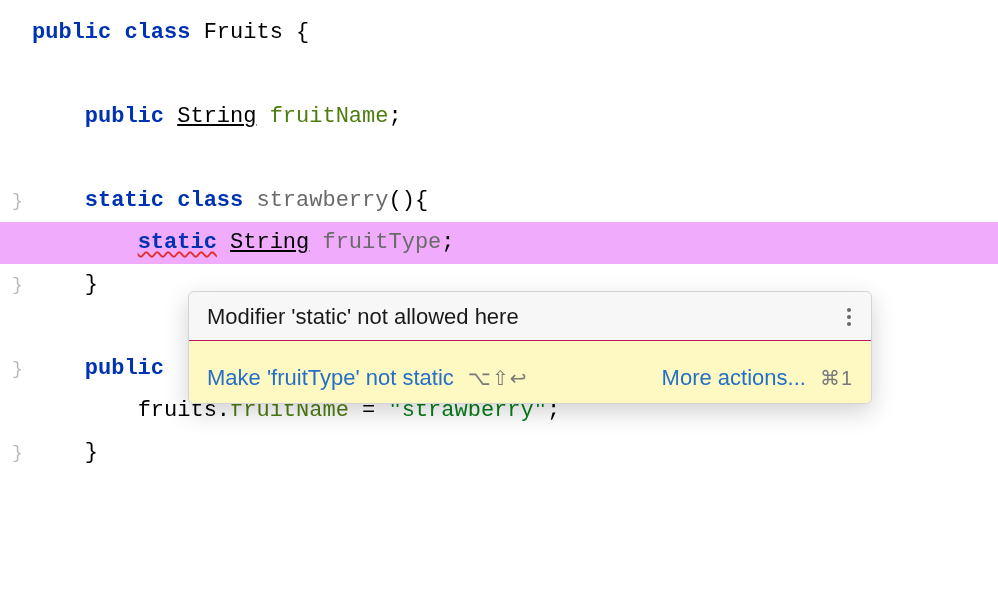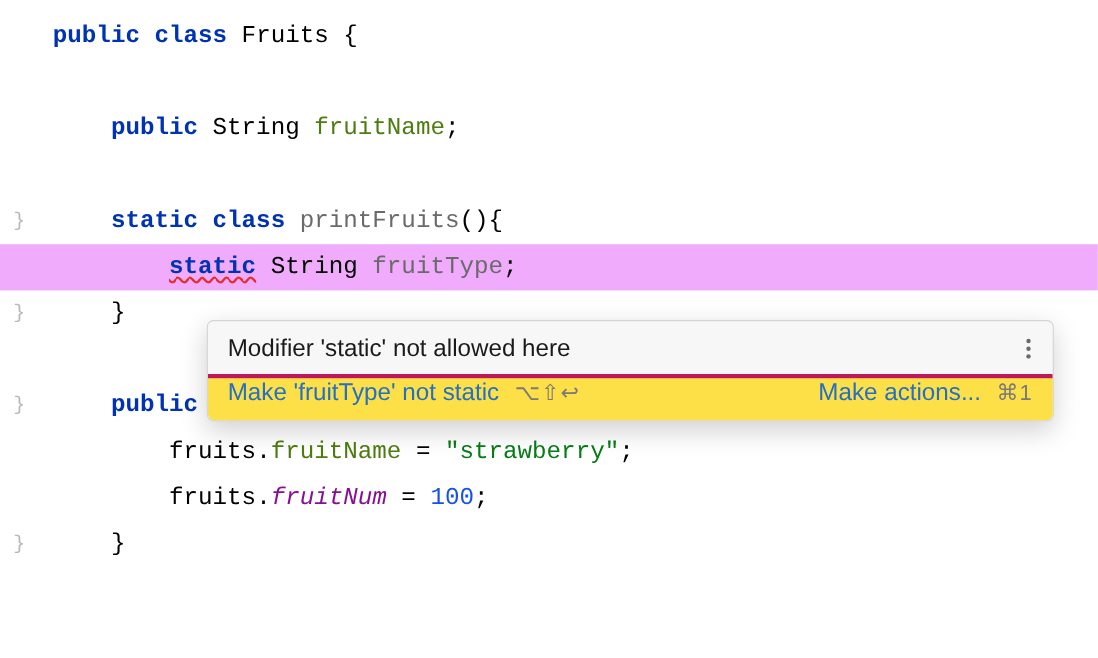--- a/index.html
+++ b/index.html
@@ -13,41 +13,41 @@
       position: relative;
       overflow: hidden;
     }
     .code-area {
       padding: 12px 0 0 0;
       line-height: 1.9;
       position: relative;
     }
     .line {
       white-space: pre;
-      padding-left: 48px;
+      padding-left: 32px;
       position: relative;
       min-height: 42px;
     }
     .line.highlighted {
       background: #f0abfc;
     }
     .gutter {
       position: absolute;
       left: 12px;
       top: 0;
       width: 16px;
       height: 100%;
       color: #b8b8b8;
       font-size: 18px;
       display: flex;
       align-items: center;
       user-select: none;
     }
     .kw { color: #0033b3; font-weight: 600; }
-    .type { color: #000000; }
+    .type { color: #000000; text-decoration: underline; }
     .cls { color: #000000; }
     .method { color: #6a6a6a; }
     .field { color: #4d7c0f; }
     .field-italic { color: #871094; font-style: italic; }
     .param { color: #000000; }
     .str { color: #067d17; }
     .num { color: #1750eb; }
     .err {
       text-decoration-line: underline;
       text-decoration-style: wavy;
@@ -55,42 +55,42 @@
       text-decoration-thickness: 2px;
       text-underline-offset: 3px;
     }
     .paren { color: #000000; }
     .semi { color: #000000; }
 
     .tooltip {
       position: absolute;
       left: 188px;
       top: 291px;
-      width: 770px;
+      width: 684px;
       background: #f7f7f7;
       border: 1px solid #d4d4d4;
       border-radius: 6px;
       box-shadow: 0 8px 24px rgba(0,0,0,0.18);
       font-family: -apple-system, BlinkMacSystemFont, "Segoe UI", sans-serif;
       z-index: 10;
     }
     .tooltip-header {
       display: flex;
       align-items: center;
       justify-content: space-between;
       padding: 12px 16px 10px 18px;
       font-size: 22px;
       color: #1a1a1a;
     }
     .tooltip-actions {
       display: flex;
       align-items: center;
-      padding: 0 18px 12px 18px;
-      background: #fde047;
-      border-top: 4px solid #be185d;
+      padding: 24px 18px 12px 18px;
+      background: #fef9c3;
+      border-top: 1px solid #be185d;
       border-radius: 0 0 6px 6px;
       gap: 14px;
     }
     .action-link {
       color: #2470c7;
       font-size: 22px;
       cursor: pointer;
     }
     .shortcut {
       color: #7a7a7a;
@@ -119,48 +119,47 @@
 
   <div class="line"><span class="kw">public</span> <span class="kw">class</span> <span class="cls">Fruits</span> <span class="paren">{</span></div>
 
   <div class="line"></div>
 
   <div class="line">    <span class="kw">public</span> <span class="type">String</span> <span class="field">fruitName</span><span class="semi">;</span></div>
 
 
   <div class="line"></div>
 
-  <div class="line"><span class="gutter">}</span>    <span class="kw">static</span> <span class="kw">class</span> <span class="method">printFruits</span><span class="paren">()</span><span class="paren">{</span></div>
+  <div class="line"><span class="gutter">}</span>    <span class="kw">static</span> <span class="kw">class</span> <span class="method">strawberry</span><span class="paren">()</span><span class="paren">{</span></div>
 
   <div class="line highlighted">        <span class="kw err">static</span> <span class="type">String</span> <span class="method">fruitType</span><span class="semi">;</span></div>
 
   <div class="line"><span class="gutter">}</span>    <span class="paren">}</span></div>
 
   <div class="line"></div>
 
   <div class="line"><span class="gutter">}</span>    <span class="kw">public</span> </div>
 
 
   <div class="line">        <span class="param">fruits</span><span>.</span><span class="field">fruitName</span> <span>=</span> <span class="str">"strawberry"</span><span class="semi">;</span></div>
 
-  <div class="line">        <span class="param">fruits</span><span>.</span><span class="field-italic">fruitNum</span> <span>=</span> <span class="num">100</span><span class="semi">;</span></div>
 
   <div class="line"><span class="gutter">}</span>    <span class="paren">}</span></div>
 
 </div>
 
 <div class="tooltip">
   <div class="tooltip-header">
     <span>Modifier 'static' not allowed here</span>
     <div class="more-icon">
       <span></span>
         <span></span>
         <span></span>
     </div>
   </div>
   <div class="tooltip-actions">
     <span class="action-link">Make 'fruitType' not static</span>
     <span class="shortcut">⌥⇧↩</span>
     <span class="spacer"></span>
-    <span class="action-link">Make actions...</span>
+    <span class="action-link">More actions...</span>
     <span class="shortcut">⌘1</span>
   </div>
 </div>
 
 </body></html>

